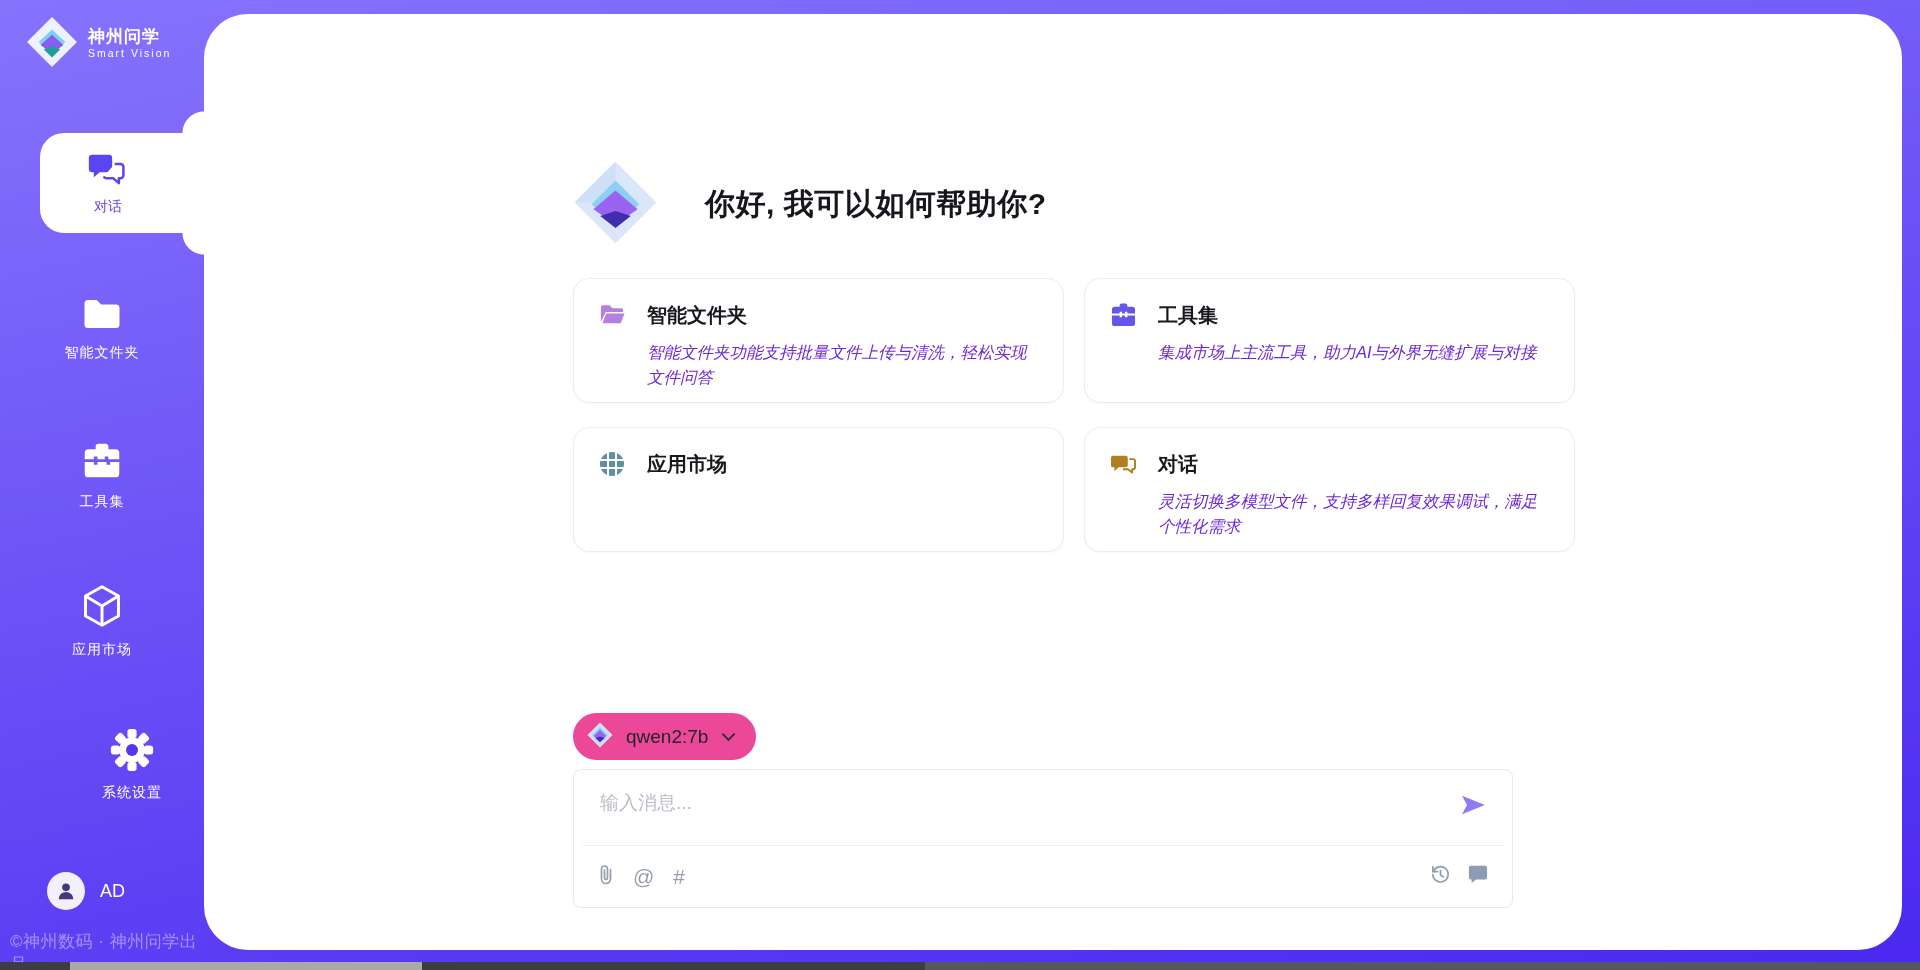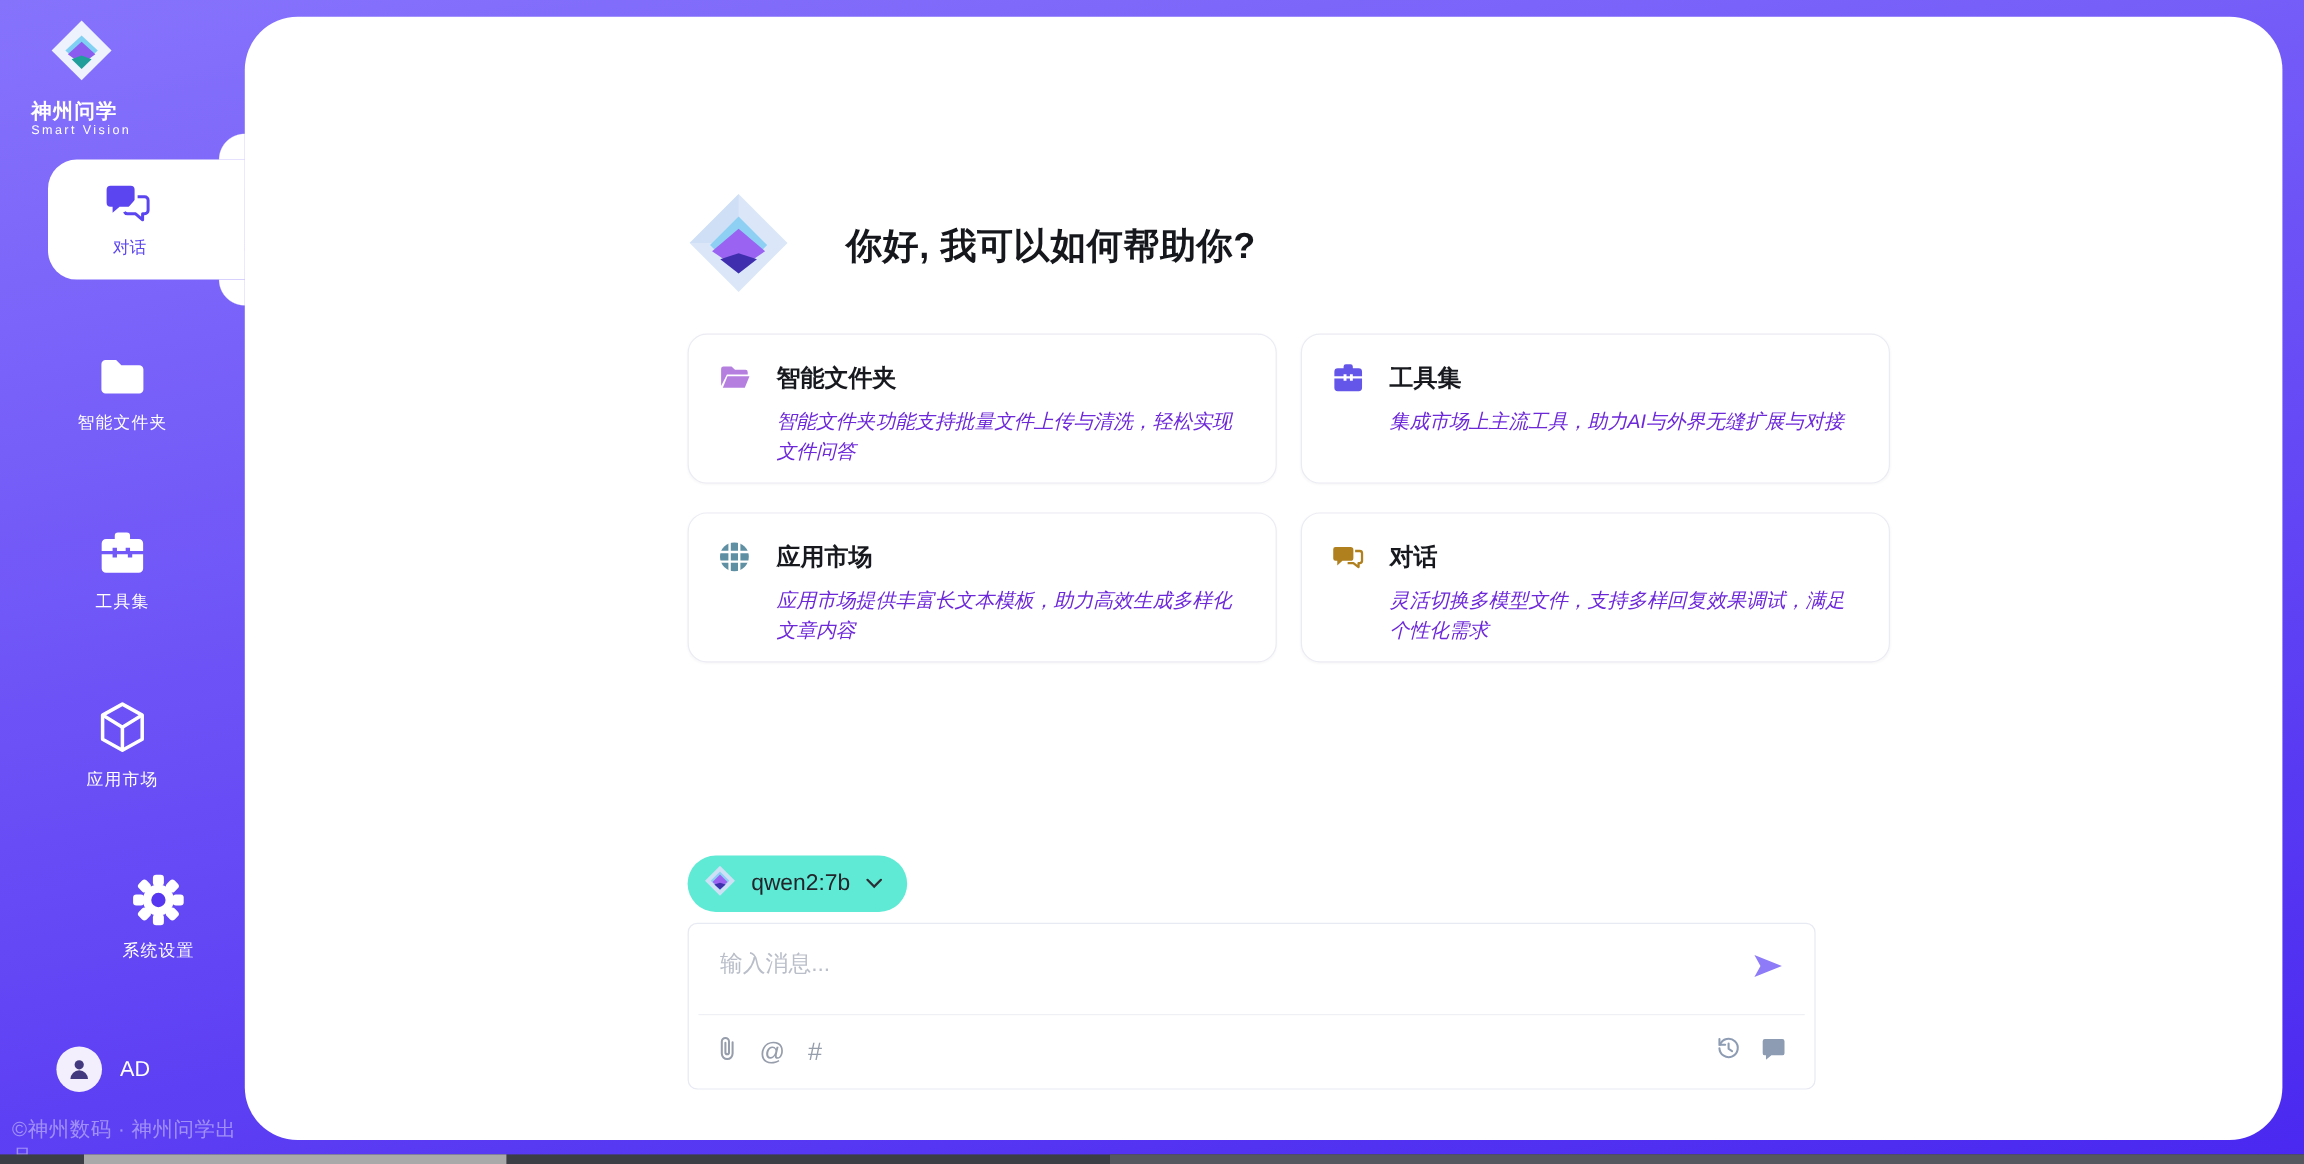--- a/index.html
+++ b/index.html
@@ -5,21 +5,21 @@
   html,body{margin:0;padding:0;}
   body{
     width:1920px;height:970px;overflow:hidden;position:relative;
     font-family:"Liberation Sans","DejaVu Sans",sans-serif;
     background:linear-gradient(168deg,#8673fc 0%,#6a4ff6 48%,#4a28f0 100%);
   }
   .abs{position:absolute;}
 
   
   .sidebar{left:0;top:0;width:204px;height:970px;}
-  .brand{left:26px;top:16px;display:flex;align-items:center;gap:10px;flex-direction:column;}
+  .brand{left:26px;top:16px;display:flex;align-items:center;gap:10px;}
   .brand-name{color:#fff;font-size:17px;font-weight:bold;letter-spacing:1px;line-height:1.2;}
   .brand-sub{color:#fff;font-size:10.5px;letter-spacing:2px;line-height:1.3;}
 
   .nav-item{width:204px;display:flex;flex-direction:column;align-items:center;gap:9px;
     color:#fff;font-size:14px;cursor:pointer;}
   .nav-item .lbl{letter-spacing:1px;}
 
   
   .tab-active{left:40px;top:133px;width:164px;height:100px;background:#fff;
     border-radius:24px 0 0 24px;display:flex;flex-direction:column;align-items:center;
@@ -40,21 +40,21 @@
   .hero{left:573px;top:160px;display:flex;align-items:center;gap:47px;}
   .hero-title{font-size:30px;font-weight:bold;color:#15171c;letter-spacing:.5px;}
 
   .cards{left:573px;top:278px;width:944px;display:grid;grid-template-columns:1fr 1fr;gap:24px 20px;}
   .card{background:#fff;border:1px solid #ebecf3;border-radius:16px;height:125px;box-sizing:border-box;
     padding:21px 24px 0 25px;display:flex;gap:21px;cursor:pointer;box-shadow:0 1px 2px rgba(30,34,64,.03);}
   .card .ic{width:27px;flex:0 0 27px;padding-top:2px;}
   .card-title{font-size:20px;font-weight:bold;color:#17191e;margin:2px 0 11px 0;}
   .card-desc{font-size:16.5px;color:#6d28d9;line-height:25px;width:392px;font-style:italic;}
 
-  .model-pill{left:573px;top:713px;height:47px;background:#5eead4;border-radius:24px;
+  .model-pill{left:573px;top:713px;height:47px;background:#ec4899;border-radius:24px;
     display:flex;align-items:center;gap:13px;padding:0 20px 0 14px;cursor:pointer;}
   .model-name{font-size:19px;color:#23252b;}
 
   .composer{left:573px;top:769px;width:940px;height:139px;background:#fff;border:1.5px solid #e7e9f3;
     border-radius:8px;box-sizing:border-box;}
   .composer textarea{position:absolute;left:24px;top:18px;width:820px;height:46px;border:none;outline:none;
     resize:none;font-family:"Liberation Sans","DejaVu Sans",sans-serif;font-size:19px;color:#33363f;background:transparent;}
   .composer textarea::placeholder{color:#b9bec9;}
   .send-btn{position:absolute;right:26px;top:24px;cursor:pointer;}
   .comp-divider{position:absolute;left:8px;right:8px;top:75px;border-top:1px solid #eef0f6;}
@@ -218,21 +218,20 @@
         <g stroke="#fff" stroke-width="2">
           <line x1="1" y1="9" x2="25" y2="9"></line>
           <line x1="1" y1="17" x2="25" y2="17"></line>
           <line x1="9" y1="1" x2="9" y2="25"></line>
           <line x1="17" y1="1" x2="17" y2="25"></line>
         </g>
       </svg>
     </span>
     <span>
       <div class="card-title">应用市场</div>
-      <div class="card-desc">应用市场提供丰富长文本模板，助力高效生成多样化文章内容</div>
     </span>
   </div>
 
   <div class="card">
     <span class="ic">
       <svg width="27" height="24" viewBox="0 0 28 25" fill="none">
         <path d="M2 4 h13 a2.5 2.5 0 0 1 2.5 2.5 v7 a2.5 2.5 0 0 1 -2.5 2.5 h-7 l-4.5 4 v-4 H2 a2 2 0 0 1 -2 -2 v-8 a2 2 0 0 1 2 -2 z" fill="#b0801f" transform="translate(1,1)"></path>
         <path d="M20 8.5 h4 a2 2 0 0 1 2 2 v6.5 a2 2 0 0 1 -2 2 h-1 v3.5 l-4.5 -3.5 h-5" stroke="#b0801f" stroke-width="2" stroke-linejoin="round"></path>
       </svg>
     </span>

